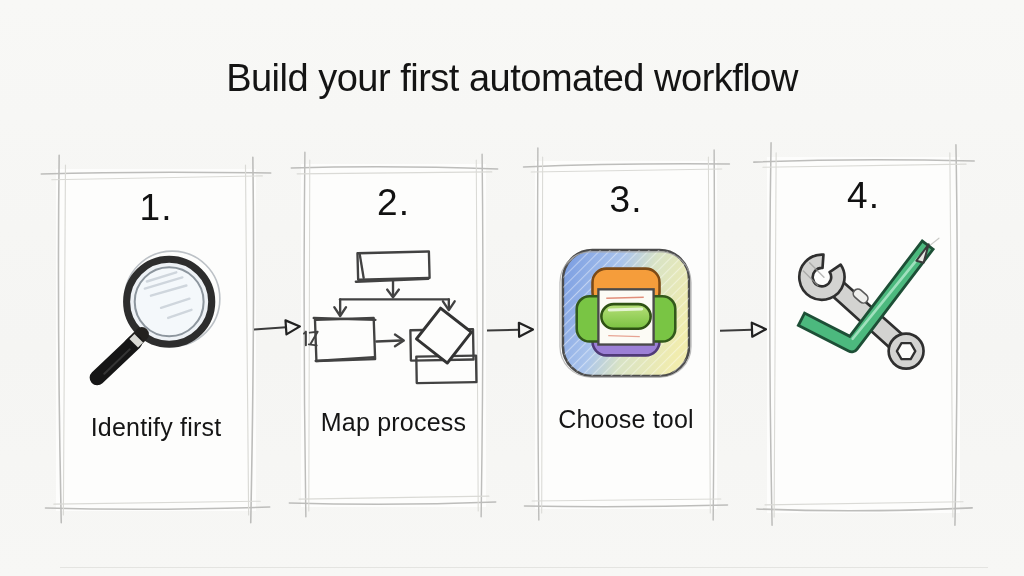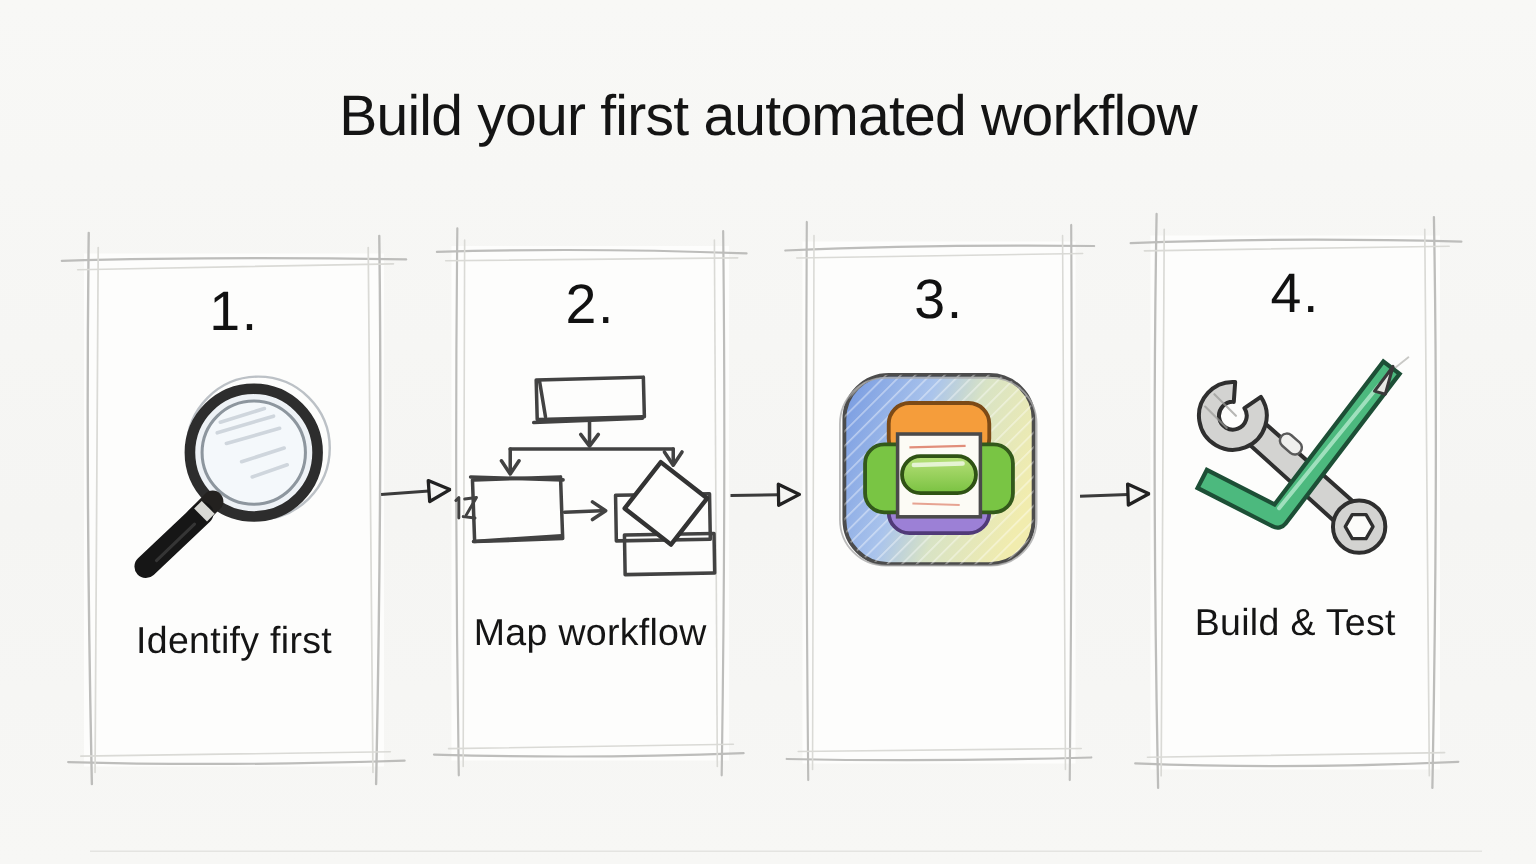--- a/index.html
+++ b/index.html
@@ -124,21 +124,21 @@
             <path d="M77,96 L102,95"></path>
               <path d="M96,89 L105,95 L96,101"></path>
             <rect x="112" y="84" width="64" height="31" transform="rotate(-1 144 100)"></rect>
             <rect x="118" y="111" width="61" height="27" transform="rotate(-1 148 124)"></rect>
           </g>
           <g transform="rotate(38 146 90)">
             <rect x="126" y="70" width="40" height="40" fill="#fdfdfc" stroke="#333" stroke-width="3" stroke-linejoin="round"></rect>
           </g>
         </svg>
       </div>
-      <div class="step-label">Map workflow</div>
+      <div class="step-label">Map process</div>
     </div>
   </section>
 
   <svg class="arrow a2" viewBox="0 0 48 22">
     <line x1="1" y1="11" x2="33" y2="11" stroke="#3b3b3b" stroke-width="2"></line>
     <polygon points="33,4 47,11 33,18" fill="none" stroke="#222" stroke-width="2.2" stroke-linejoin="round"></polygon>
   </svg>
 
   <section class="panel p3">
     <svg class="frame" viewBox="0 0 190 348" preserveAspectRatio="none">
@@ -181,20 +181,21 @@
           <rect x="36" y="80" width="68" height="33" rx="14" fill="#9c80d6" stroke="#503a78" stroke-width="2.6"></rect>
           <rect x="20" y="53" width="38" height="46" rx="13" fill="#79c544" stroke="#33591b" stroke-width="2.6"></rect>
           <rect x="82" y="53" width="38" height="46" rx="13" fill="#79c544" stroke="#33591b" stroke-width="2.6"></rect>
           <rect x="42" y="46" width="56" height="56" fill="#fcfbf5" stroke="#4a4a4a" stroke-width="2.4"></rect>
           <line x1="50" y1="55" x2="88" y2="54" stroke="#d96a52" stroke-width="1.6" opacity="0.75"></line>
           <rect x="45" y="61" width="50" height="25" rx="12.5" fill="url(#pillgrad)" stroke="#2f5214" stroke-width="2.6"></rect>
           <line x1="53" y1="67" x2="86" y2="66" stroke="rgba(255,255,255,0.7)" stroke-width="3" stroke-linecap="round"></line>
           <line x1="52" y1="93" x2="84" y2="94" stroke="#d96a52" stroke-width="1.4" opacity="0.6"></line>
         </svg>
       </div>
+      <div class="step-label">Choose tool</div>
     </div>
   </section>
 
   <svg class="arrow a3" viewBox="0 0 48 22">
     <line x1="1" y1="11" x2="33" y2="11" stroke="#3b3b3b" stroke-width="2"></line>
     <polygon points="33,4 47,11 33,18" fill="none" stroke="#222" stroke-width="2.2" stroke-linejoin="round"></polygon>
   </svg>
 
   <section class="panel p4">
     <svg class="frame" viewBox="0 0 190 348" preserveAspectRatio="none">
@@ -226,18 +227,17 @@
             <polygon points="125,116 120.5,123.8 111.5,123.8 107,116 111.5,108.2 120.5,108.2" fill="#fcfcfa" stroke="#2f2f2f" stroke-width="2.2"></polygon>
             <rect x="64" y="58" width="16" height="9" rx="4.5" transform="rotate(41 72 62)" fill="#efefed" stroke="#5a5a5a" stroke-width="1.6"></rect>
             <line x1="138" y1="14" x2="148" y2="6" stroke="#c9c9c6" stroke-width="1.2"></line>
             <path d="M133,18 L63,110 L20,88" fill="none" stroke="#1d4f36" stroke-width="16" stroke-linecap="square"></path>
             <path d="M133,18 L63,110 L20,88" fill="none" stroke="#4cb97e" stroke-width="10.5" stroke-linecap="square"></path>
             <path d="M129,24 L64,104" stroke="#a9e4c4" stroke-width="2.6" opacity="0.9" fill="none"></path>
             <polygon points="126,28 138,12 133,30" fill="#e8e8e4" stroke="#3a3a3a" stroke-width="2"></polygon>
           </g>
         </svg>
       </div>
-      <div class="step-label">Build &amp; Test</div>
     </div>
   </section>
 
   <div class="baseline"></div>
 </div>
 
 </body></html>

